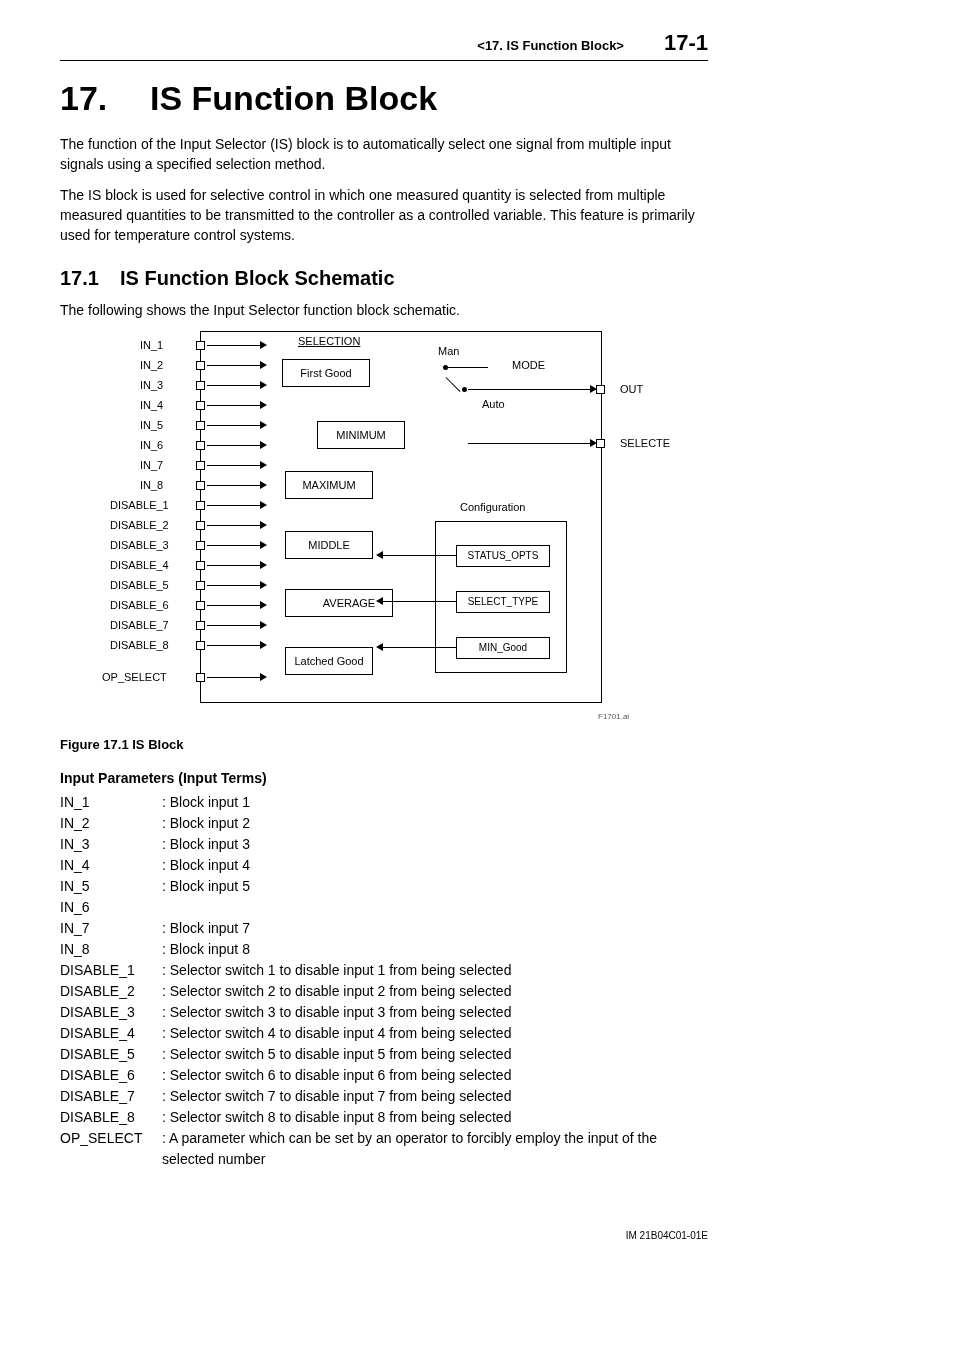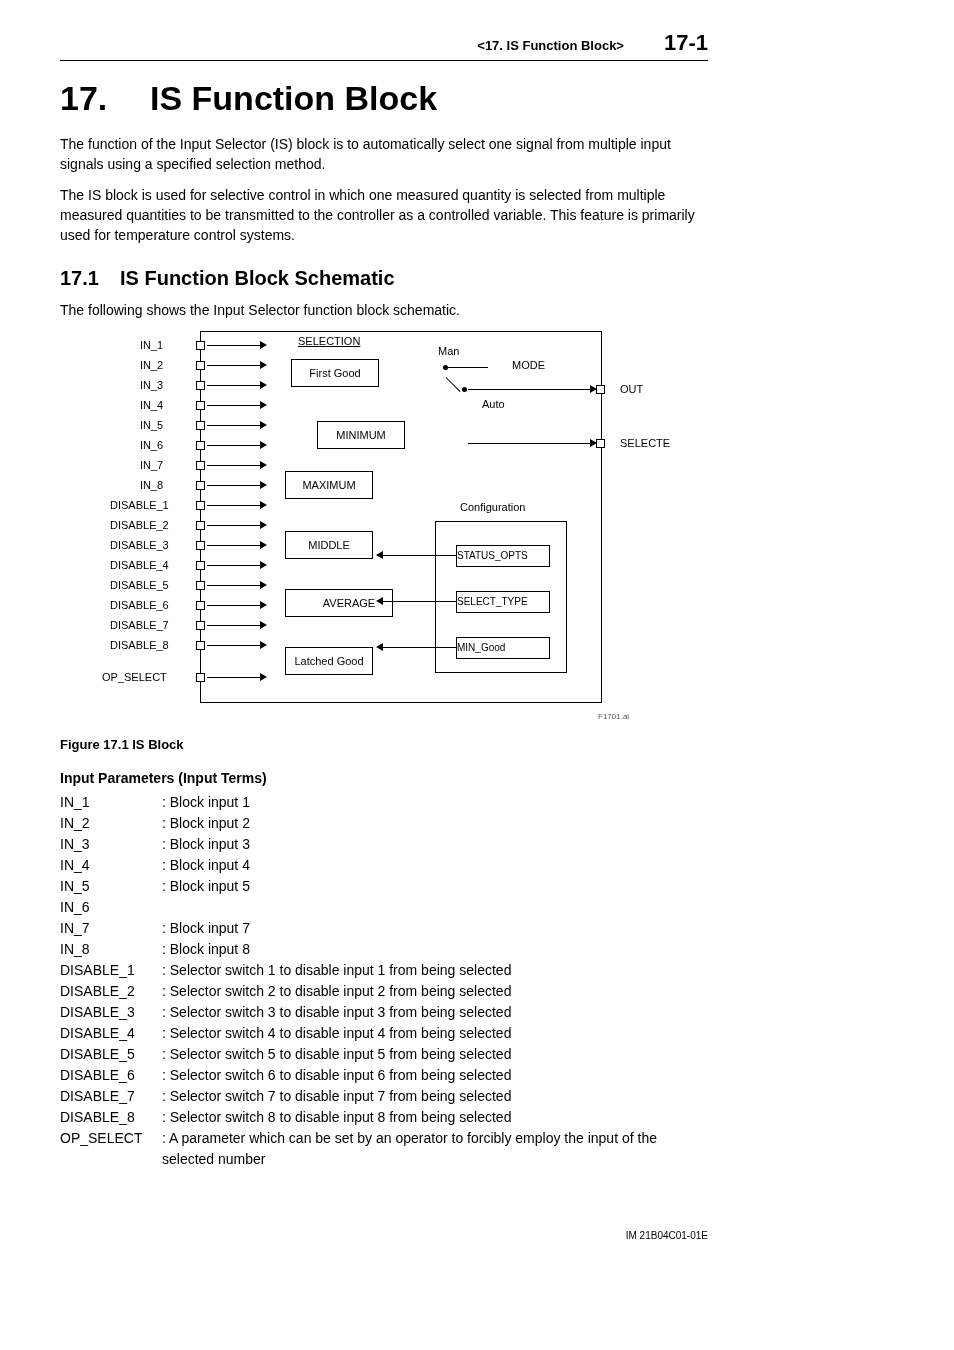--- a/index.html
+++ b/index.html
@@ -120,20 +120,21 @@
     font-size: 11px;
     background: #fff;
   }
   .cfg-box {
     position: absolute;
     border: 1px solid #000;
     width: 92px;
     height: 20px;
     display: flex;
     align-items: center;
+    justify-content: center;
     font-size: 10px;
     background: #fff;
   }
   .hline {
     position: absolute;
     height: 1px;
     background: #000;
   }
   .arrow-r {
     position: absolute;
@@ -267,21 +268,21 @@
     <div class="hline" style="left:127px; top:314px; width:55px;"></div>
     <div class="arrow-r" style="left:180px; top:310px;"></div>
 
     <span class="label" style="left:22px; top:340px;">OP_SELECT</span>
     <div class="port" style="left:116px; top:342px;"></div>
     <div class="hline" style="left:127px; top:346px; width:55px;"></div>
     <div class="arrow-r" style="left:180px; top:342px;"></div>
 
     <span class="label" style="left:218px; top:4px; text-decoration: underline;">SELECTION</span>
 
-    <div class="sel-box" style="left:211px; top:28px;justify-content:center;">
+    <div class="sel-box" style="left:202px; top:28px;justify-content:center;">
         <span>First Good</span>
       </div>
     <div class="sel-box" style="left:205px; top:90px;margin-left:32px;">
         <span>MINIMUM</span>
       </div>
     <div class="sel-box" style="left:205px; top:140px;">
         <span>MAXIMUM</span>
       </div>
     <div class="sel-box" style="left:205px; top:200px;">
         <span>MIDDLE</span>

